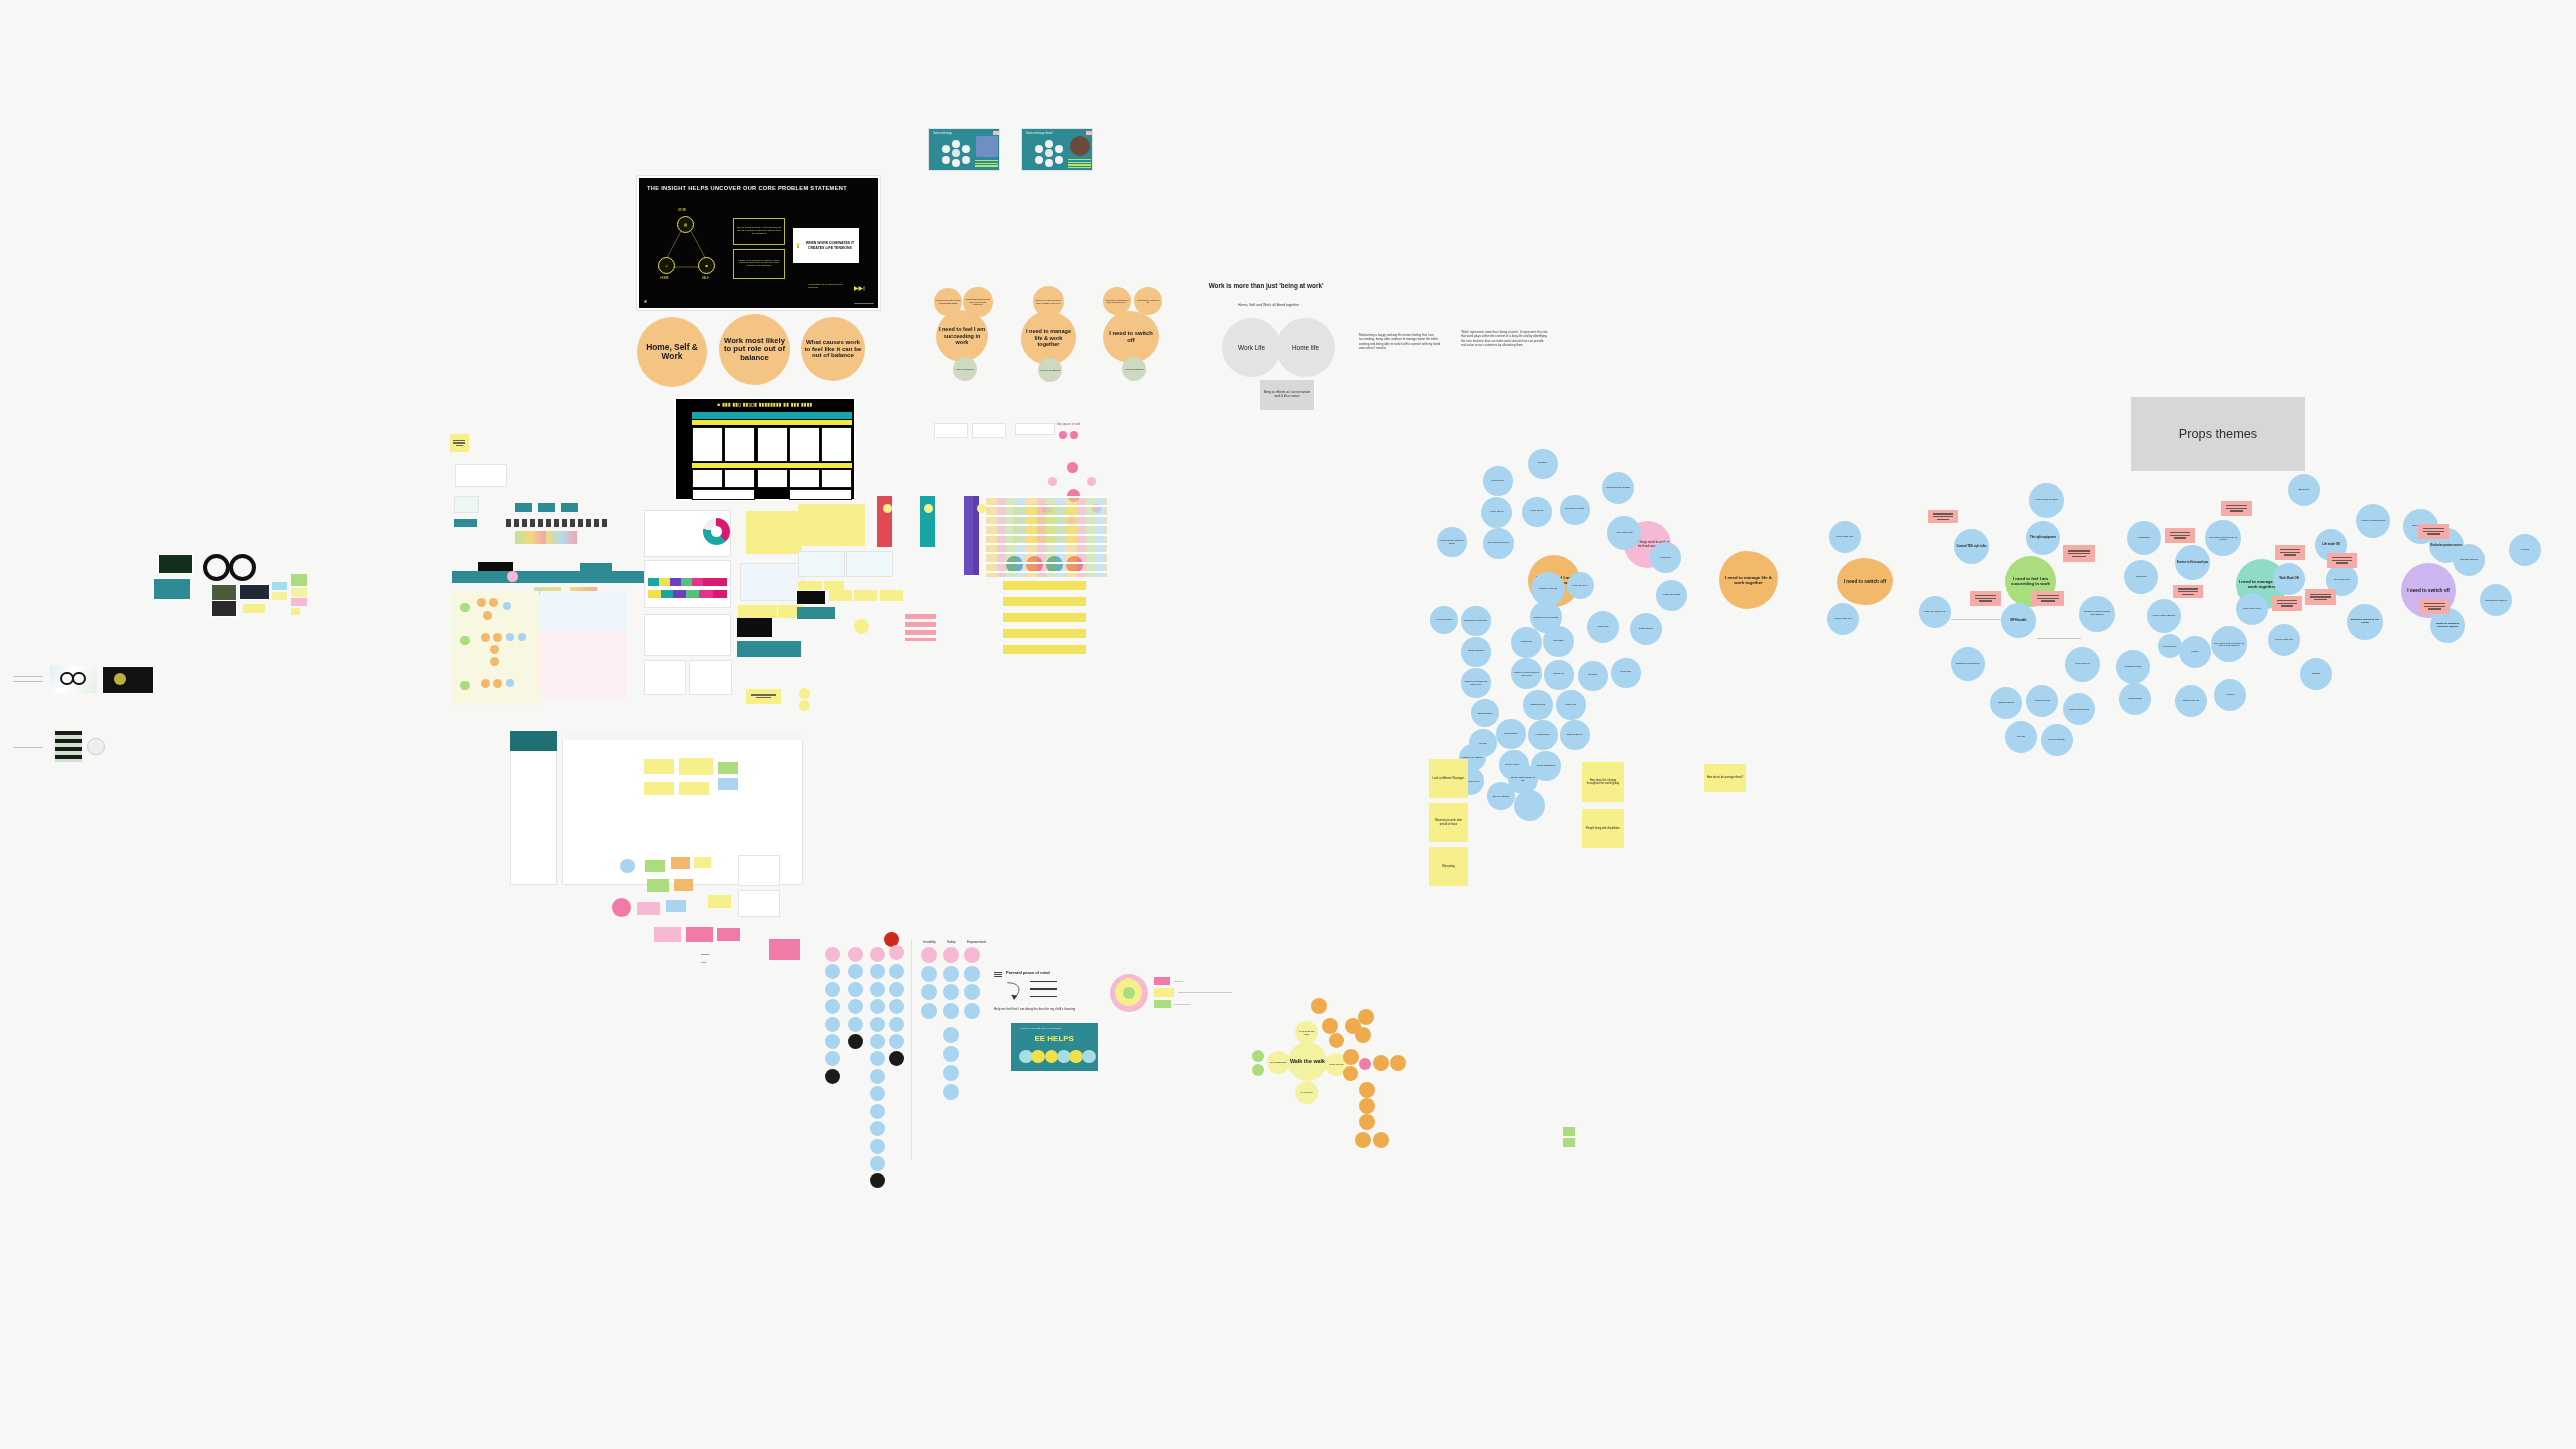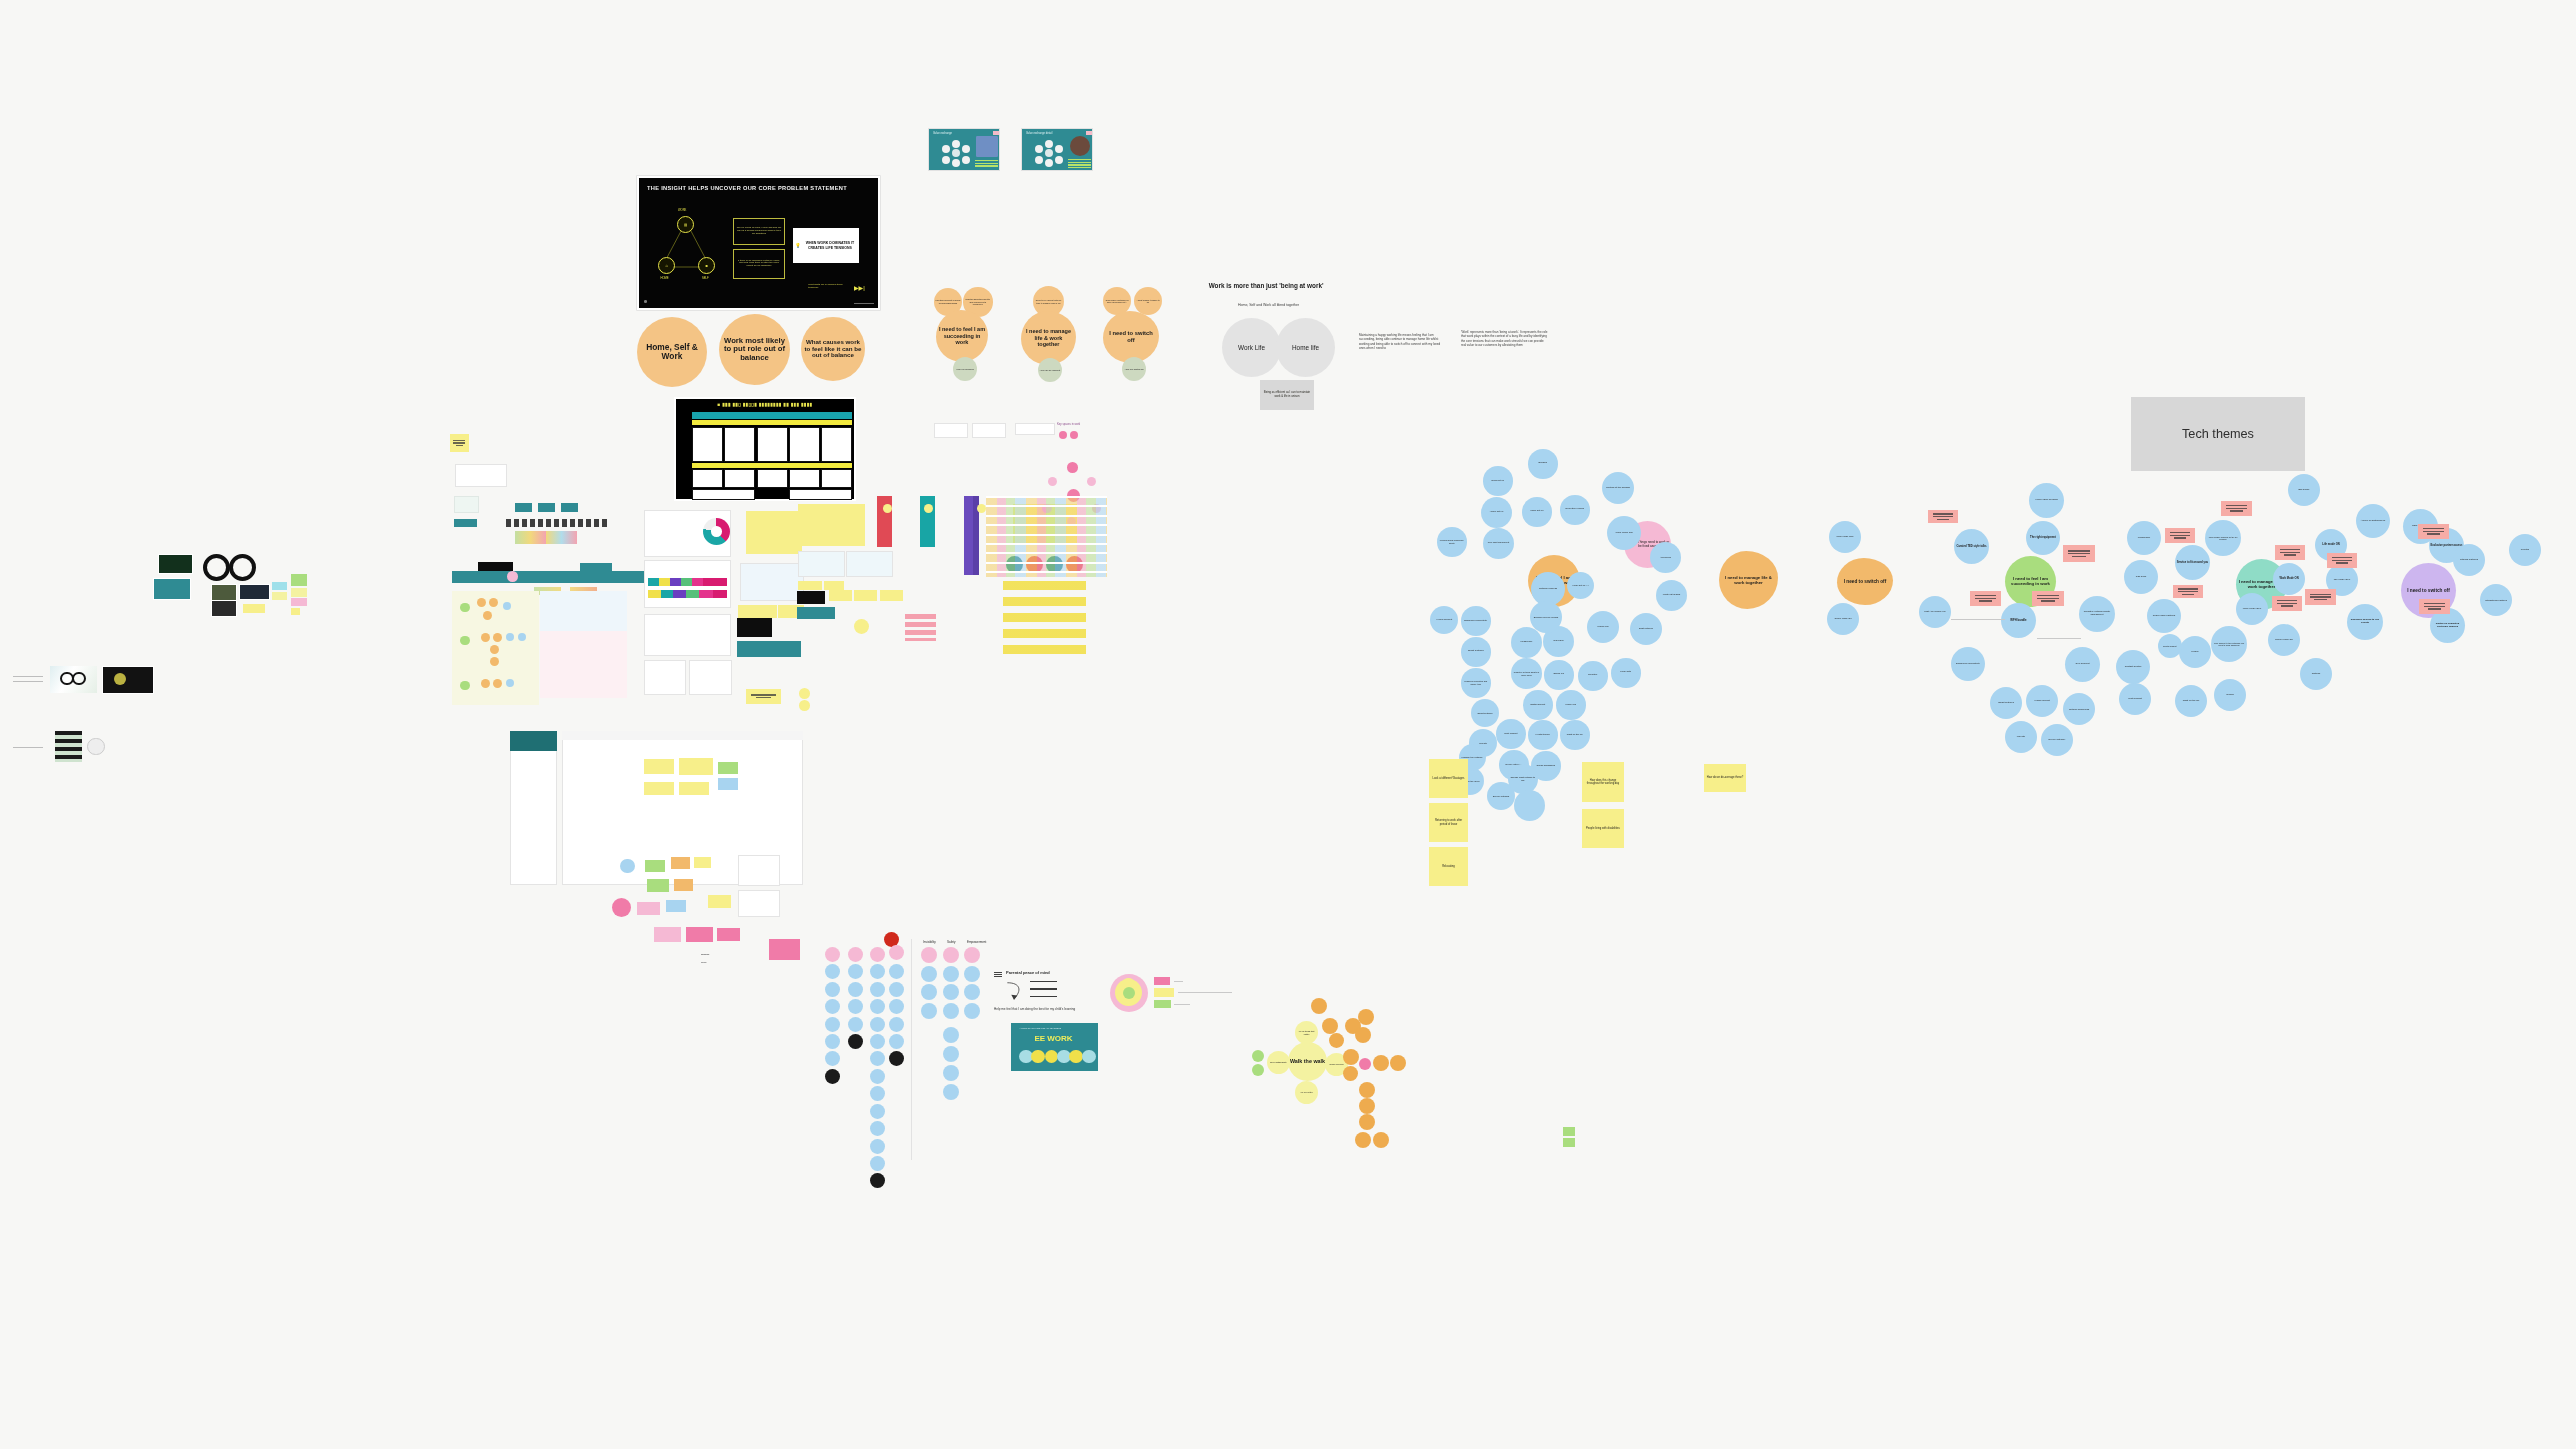--- a/index.html
+++ b/index.html
@@ -425,21 +425,21 @@
       <span>Home life</span>
     </div>
     <div class="note c-grey" style="left:54px;top:105px;width:54px;height:29.5px;font-size:2.8px;">
       <span>Being as efficient as I can to maintain work &amp; life in unison</span>
     </div>
     <div class="lbl" style="left:153px;top:58px;width:87px;white-space:normal;font-size:3px;line-height:1.45;color:#3a3a3a;">Maintaining a happy working life means feeling that I am succeeding, being able continue to manage home life whilst working and being able to switch off to connect with my loved ones when I need to</div>
     <div class="lbl" style="left:255px;top:55px;width:87px;white-space:normal;font-size:3px;line-height:1.45;color:#3a3a3a;">'Work' represents more than 'being at work'. It represents the role that work plays within the context of a busy life and by identifying the core tensions that can make work stressful we can provide real value to our customers by alleviating them</div>
   </div>
 
   <div id="props-frame" style="left:2131px;top:397px;width:174px;height:74px;font-size:12.7px;">
-    <span>Tech themes</span>
+    <span>Props themes</span>
   </div>
 
   <div class="abs" style="left:1429px;top:449px;width:436px;height:470px;">
 
     <div class="circ c-orange" style="left:99px;top:106px;width:52px;height:52px;font-size:4.3px;font-weight:600;">
       <span>I need to feel I am succeeding in work</span>
     </div>
 
     <div class="blob c-orange" style="left:290px;top:102px;width:59px;height:58px;font-size:4.3px;font-weight:600;border-radius:46% 54% 52% 48% / 50% 46% 54% 50%;">
       <span>I need to manage life &amp; work together</span>
@@ -942,21 +942,21 @@
     <div class="lbl" style="left:12px;top:5.4px;font-size:4px;font-weight:600;">Parental peace of mind</div>
     <svg style="position:absolute;left:12px;top:14.8px;width:20px;height:21.5px;" viewBox="0 0 30 32" width="20" height="21.5">
       <path d="M2,4 C22,4 24,16 12,28" fill="none" stroke="#3a3a3a" stroke-width="1.2"></path>
       <polygon points="12,30 8,22 17,23" fill="#3a3a3a"></polygon>
     </svg>
     <div class="abs" style="left:36px;top:16px;width:27px;height:17.4px;background:repeating-linear-gradient(#3a3a3a 0 1.3px,transparent 1.3px 7.4px);"></div>
     <div class="lbl" style="left:0px;top:42px;font-size:3.1px;color:#333;">Help me feel that I am doing the best for my child's learning</div>
 
     <div class="abs" style="left:17.4px;top:58px;width:87px;height:48px;background:#2d8a92;">
       <div class="lbl" style="left:8px;top:4px;font-size:2.1px;color:#d8f1f4;">A FIRST-OF-ITS-KIND FOR ALL LEARNERS</div>
-      <div class="lbl" style="left:23px;top:10.7px;font-size:8px;font-weight:700;color:#f0ee5a;">EE WORK</div>
+      <div class="lbl" style="left:23px;top:10.7px;font-size:8px;font-weight:700;color:#f0ee5a;">EE HELPS</div>
       <div class="abs" style="left:8px;top:27px;width:71px;height:14.8px;">
         <div class="circ" style="left:0;top:0;width:13.4px;height:13.4px;background:#a8dde4;"></div>
         <div class="circ" style="left:12px;top:0;width:13.4px;height:13.4px;background:#f0e04a;"></div>
         <div class="circ" style="left:25.5px;top:0;width:13.4px;height:13.4px;background:#f0e04a;"></div>
         <div class="circ" style="left:38px;top:0;width:13.4px;height:13.4px;background:#a8dde4;"></div>
         <div class="circ" style="left:50px;top:0;width:13.4px;height:13.4px;background:#f0e04a;"></div>
         <div class="circ" style="left:63px;top:0;width:13.4px;height:13.4px;background:#a8dde4;"></div>
       </div>
     </div>
   </div>

